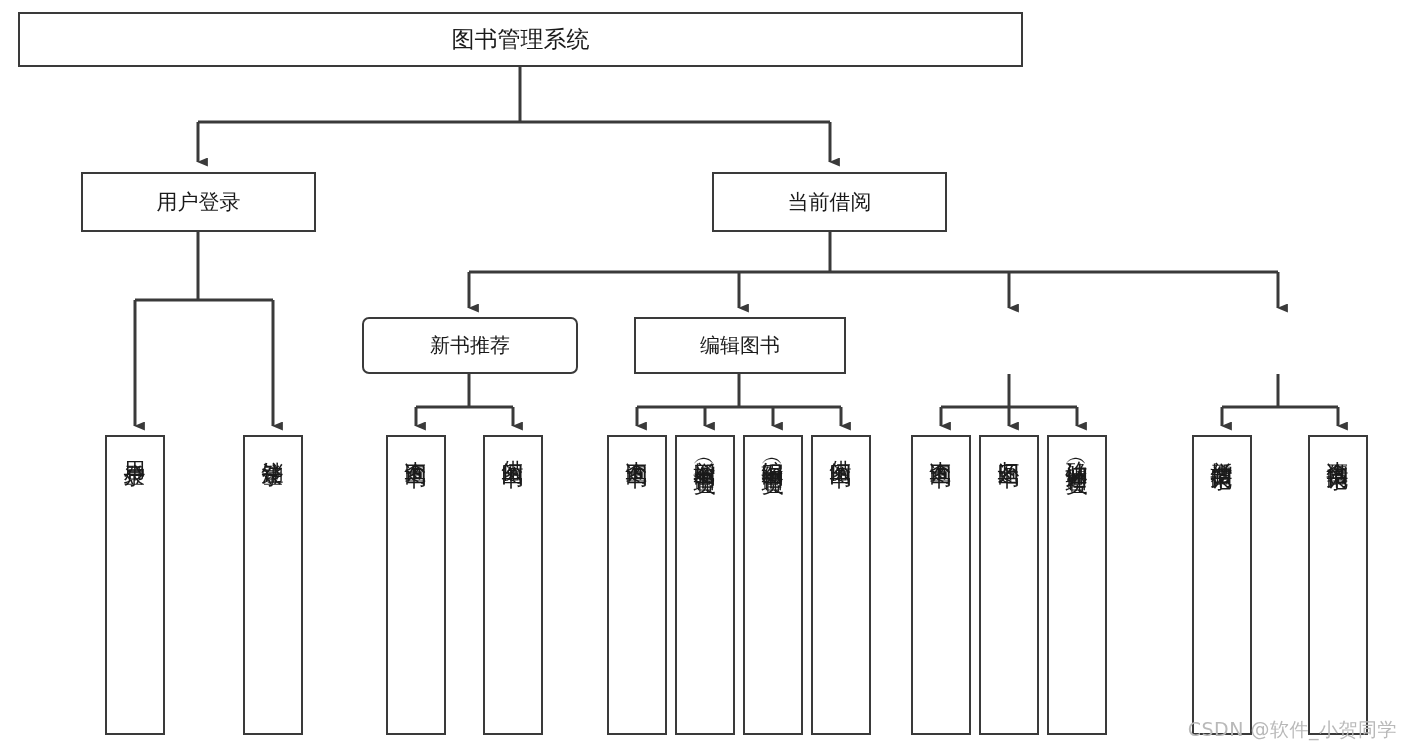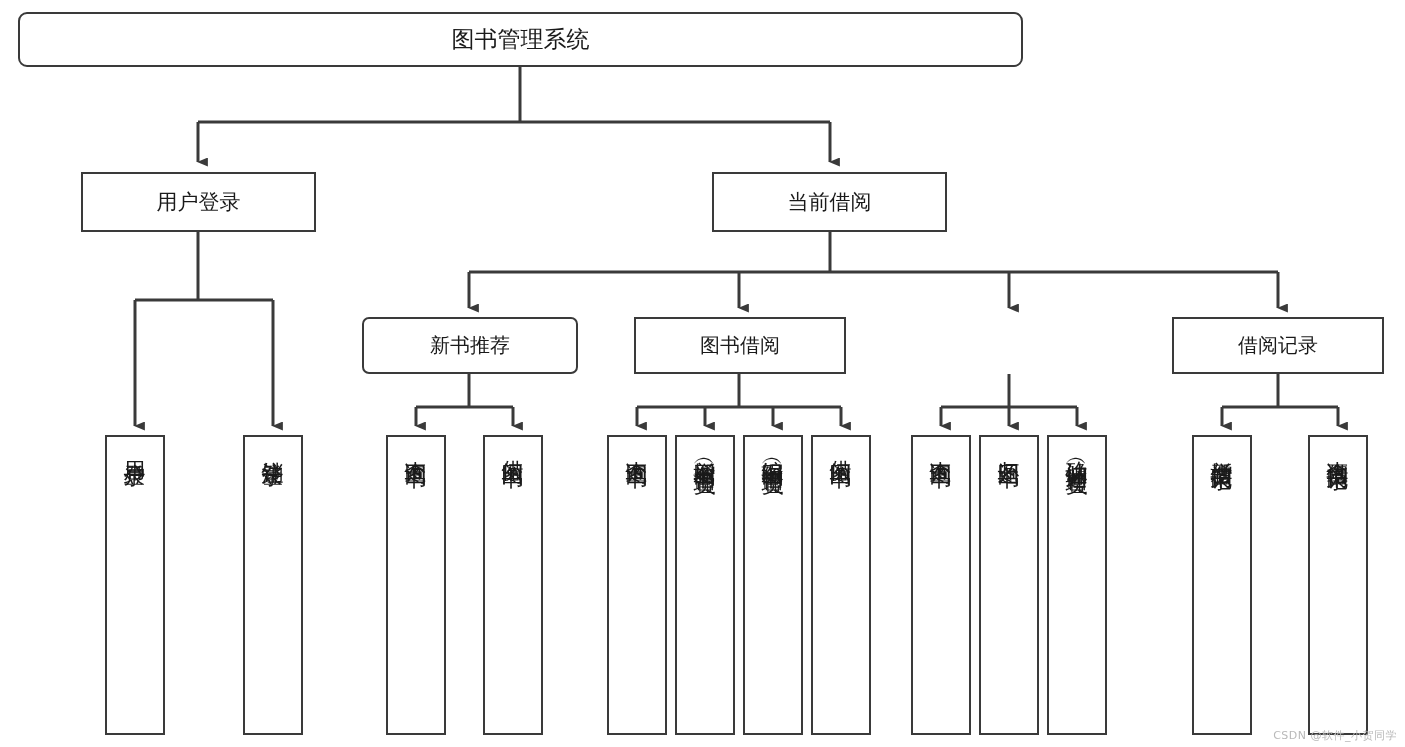--- a/index.html
+++ b/index.html
@@ -31,21 +31,21 @@
     justify-content:center;
     z-index:2;
   }
   .node .label{
     color:#1a1a1a;
     line-height:1.18;
     text-align:center;
     white-space:nowrap;
   }
   
-  .node.root{ border-width:2px;border-radius:9px; }
+  .node.root{ border-width:2px; }
   .node.root .label{ font-size:23px; }
   
   .node.lvl2 .label{ font-size:21px; }
   
   .node.lvl3 .label{ font-size:20px; }
   
   .node.leaf{
     align-items:flex-start;
     justify-content:center;
     padding-top:6px;
@@ -55,21 +55,21 @@
     text-orientation:upright;
     font-size:22px;
     letter-spacing:2px;
     line-height:1.05;
     white-space:nowrap;
   }
   .watermark{
     position:absolute;
     right:8px;
     bottom:4px;
-    font-size:11px;
+    font-size:19px;
     color:#b9b9b9;
     letter-spacing:0.5px;
     z-index:5;
     white-space:nowrap;
     font-family:"DejaVu Sans","Liberation Sans",sans-serif;
   }
 </style>
 </head>
 <body>
 
@@ -135,24 +135,21 @@
     <span class="label">用户登录</span>
   </div>
   <div class="node lvl2" style="left:712px;top:172px;width:235px;height:60px;">
     <span class="label">当前借阅</span>
   </div>
 
   <div class="node lvl3" style="left:362px;top:317px;width:216px;height:57px;border-radius:7px;">
     <span class="label">新书推荐</span>
   </div>
   <div class="node lvl3" style="left:634px;top:317px;width:212px;height:57px;">
-    <span class="label">图书借阅</span>
-  </div>
-  <div class="node lvl3" style="left:1172px;top:317px;width:212px;height:57px;">
-    <span class="label">借阅记录</span>
+    <span class="label">编辑图书</span>
   </div>
 
   <div class="node leaf" style="left:105px;top:435px;width:60px;height:300px;">
     <span class="label">用户登录</span>
   </div>
   <div class="node leaf" style="left:243px;top:435px;width:60px;height:300px;">
     <span class="label">注销登录</span>
   </div>
 
   <div class="node leaf" style="left:386px;top:435px;width:60px;height:300px;">

